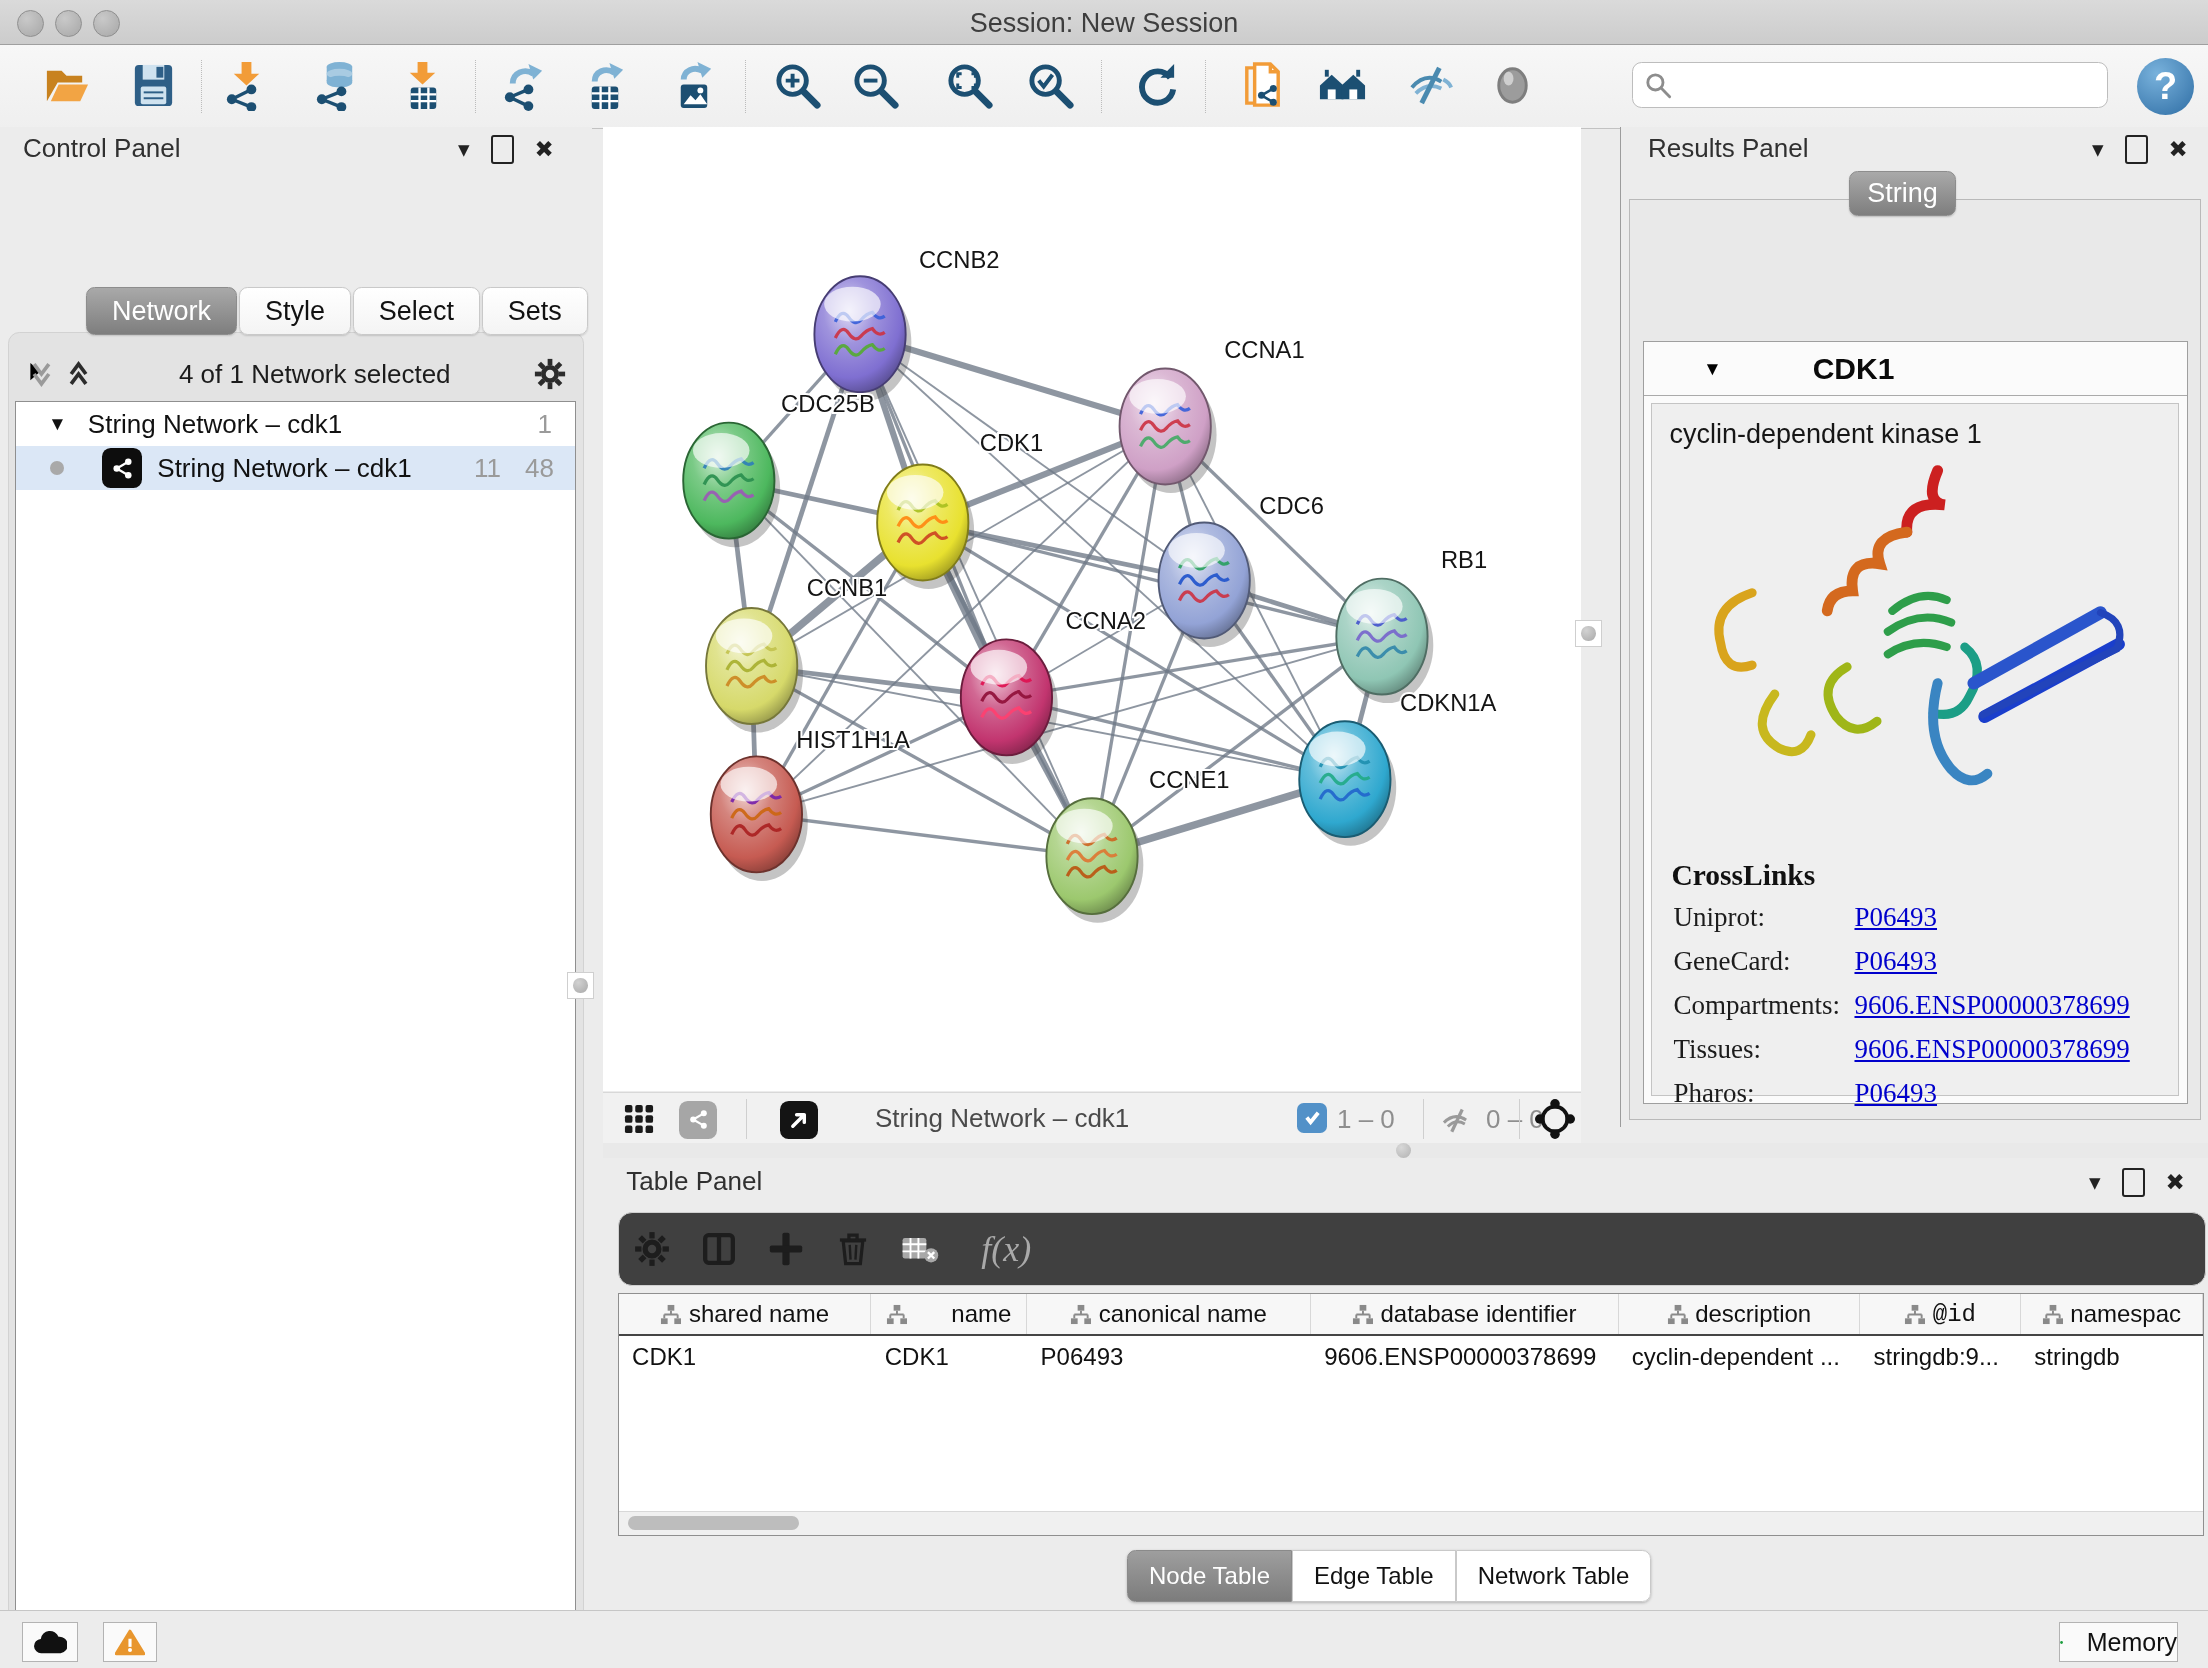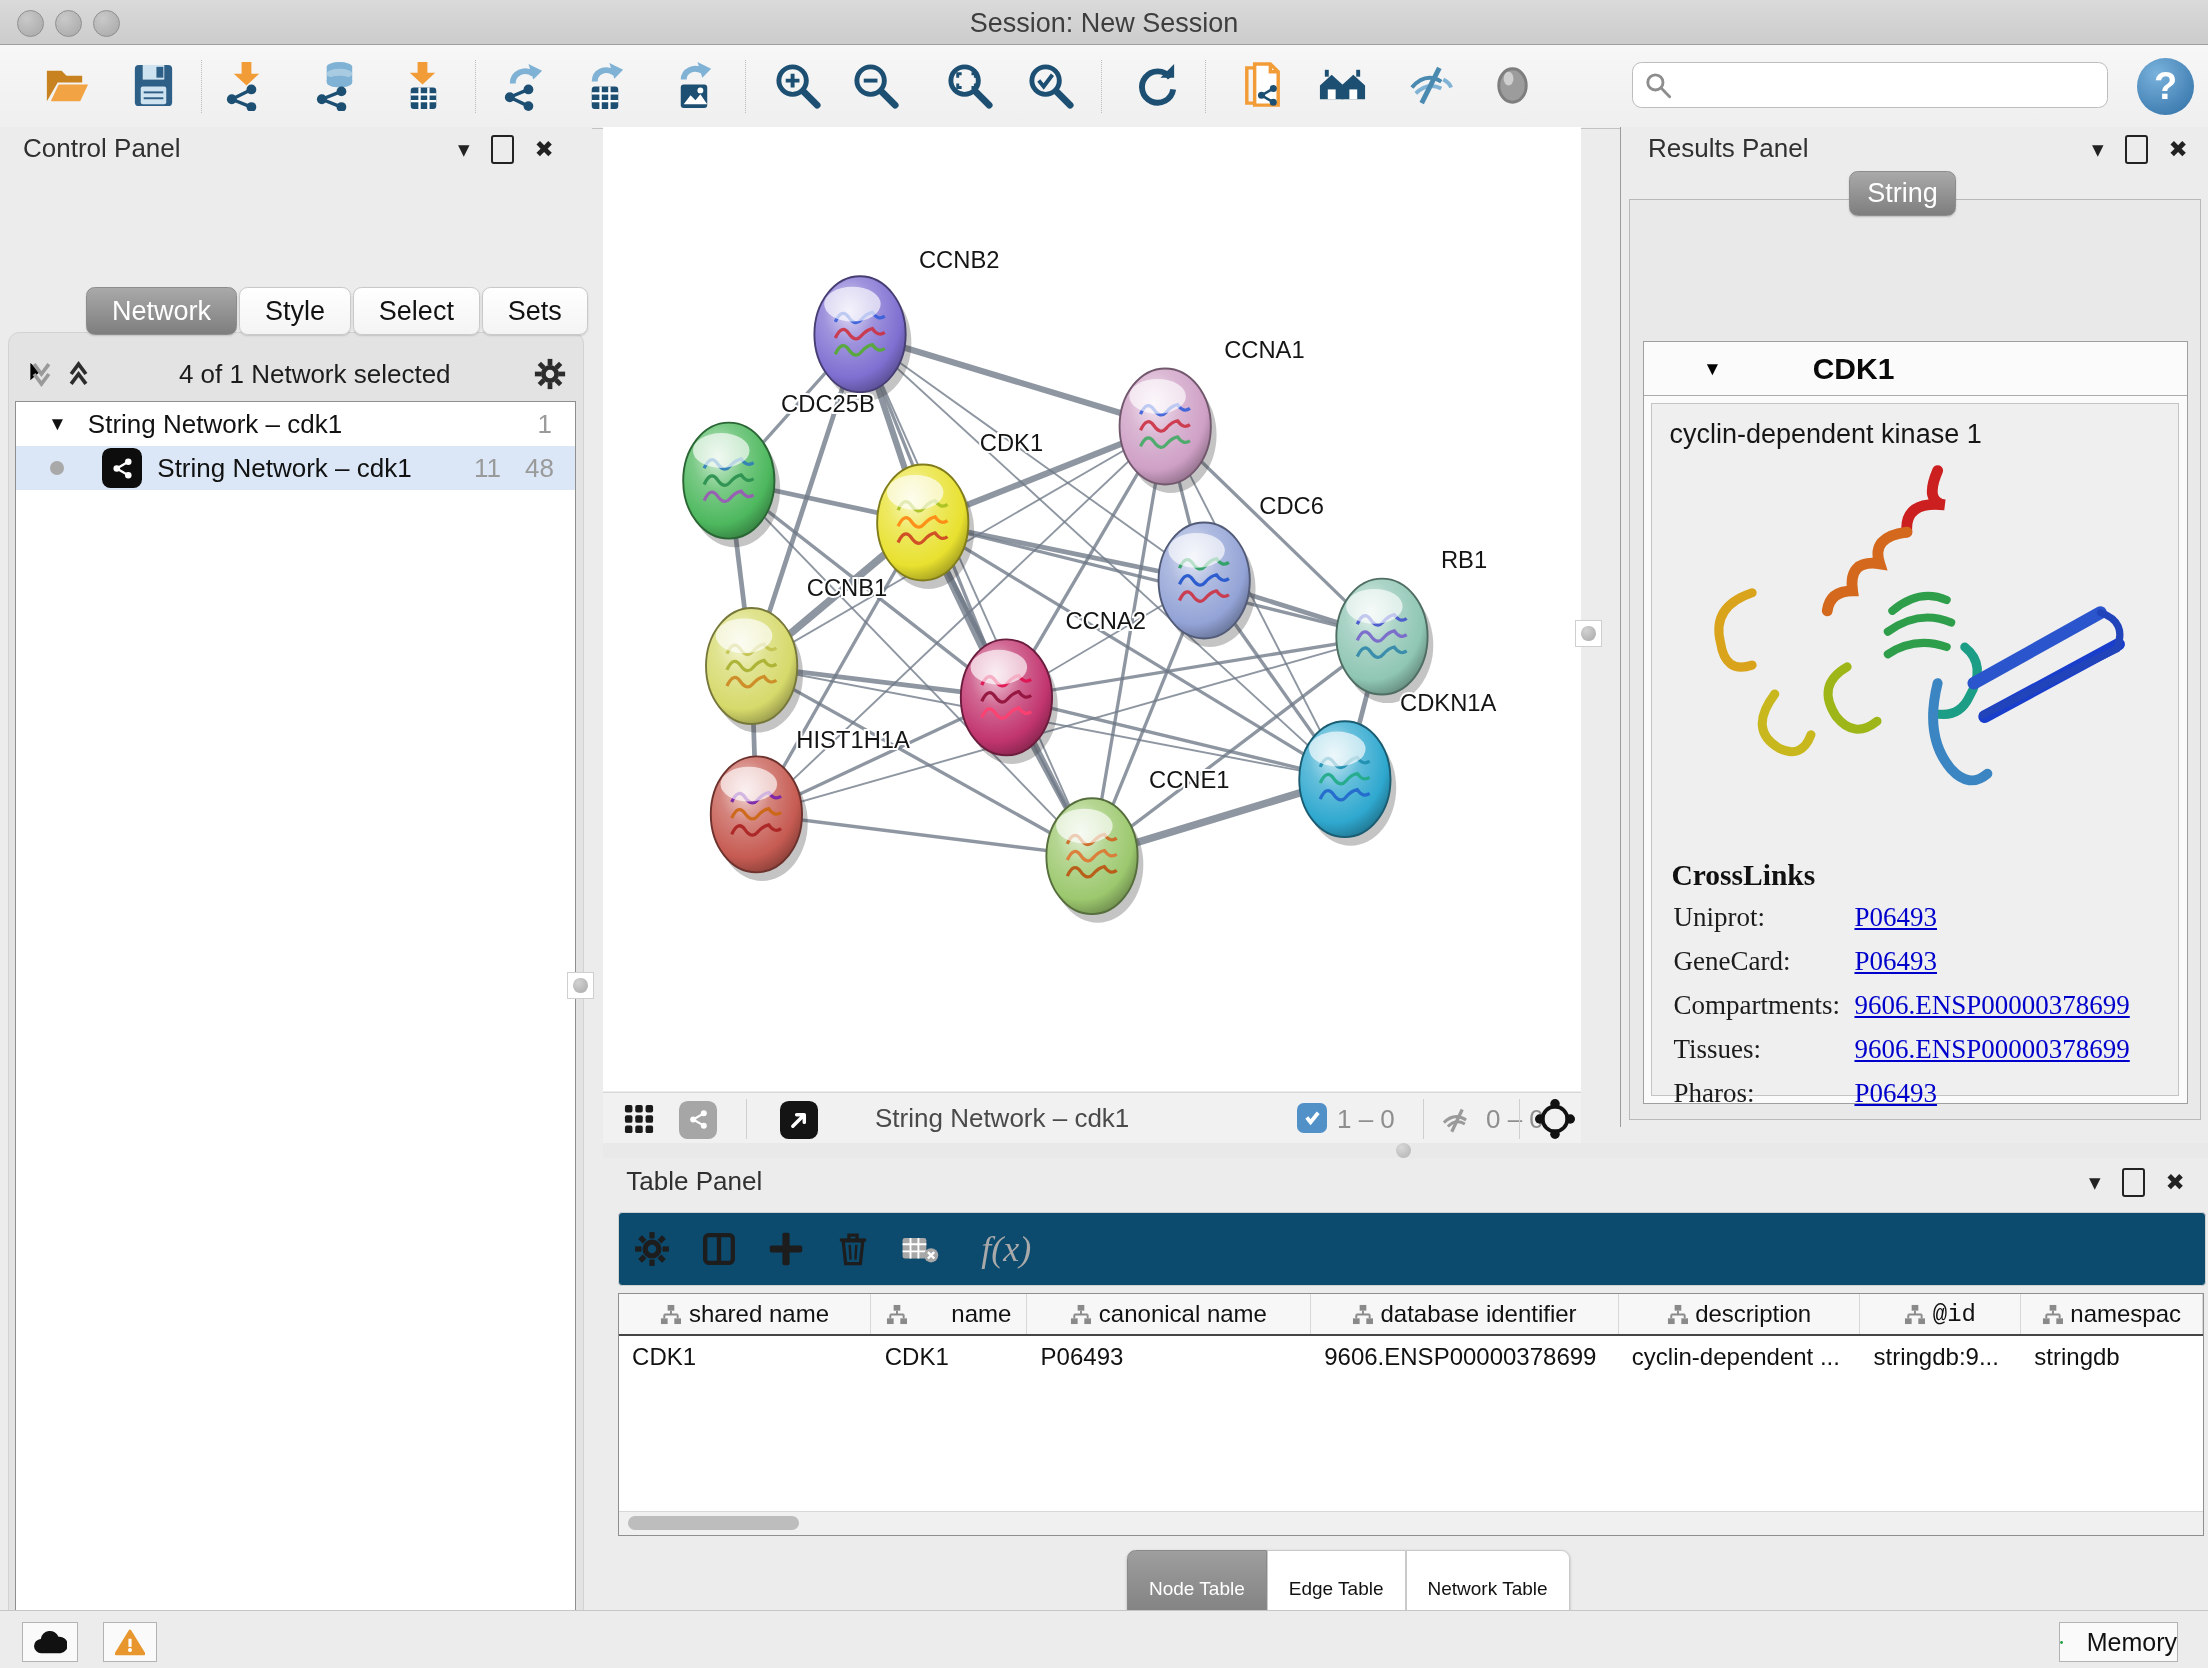--- a/index.html
+++ b/index.html
@@ -55,32 +55,32 @@
   .rp-card-head{position:relative;height:53px;border-bottom:1px solid #aaa;display:flex;align-items:center;}
   .rp-gene{font-size:30px;font-weight:bold;color:#0a0a0a;}
   .rp-content{position:absolute;left:7.6px;top:61px;width:526px;height:691px;border:1px solid #c4c4c4;background:#efefef;}
   .rp-desc{position:absolute;left:17px;top:15px;font-size:27px;color:#161616;}
   .xl-title{font-size:29.5px;font-weight:bold;font-family:"Liberation Serif","DejaVu Serif",serif;color:#111;}
   .xl-row{display:flex;font-family:"Liberation Serif","DejaVu Serif",serif;font-size:27px;height:44px;align-items:center;}
   .xl-label{width:181px;color:#1c1c1c;padding-left:21px;}
   .xl-link{color:#0000cc;text-decoration:underline;}
   
   .table-panel{position:absolute;left:613px;top:1158px;width:1595px;height:447px;background:#ececec;}
-  .tp-toolbar{position:absolute;left:4.8px;top:54px;width:1586px;height:72px;background:#0c4a6e;border:1px solid #d0d0d0;border-radius:4px;display:flex;align-items:center;}
+  .tp-toolbar{position:absolute;left:4.8px;top:54px;width:1586px;height:72px;background:#404040;border:1px solid #d0d0d0;border-radius:14px;display:flex;align-items:center;}
   .tp-ico{width:67px;height:57px;display:flex;align-items:center;justify-content:center;}
   .fx{font-family:"Liberation Serif","DejaVu Serif",serif;font-style:italic;font-size:36px;color:#a9a9a9;}
   .tablebox{position:absolute;left:4.8px;top:135px;width:1586px;height:243px;background:#fff;border:1px solid #8f8f8f;box-sizing:border-box;overflow:hidden;}
   .thead{display:flex;height:42px;background:#f7f7f7;border-bottom:2.9px solid #454545;box-sizing:border-box;}
   .th{display:flex;align-items:center;justify-content:center;gap:7.6px;font-size:24px;color:#111;border-right:1px solid #d8d8d8;box-sizing:border-box;overflow:hidden;white-space:nowrap;}
   .trow{display:flex;height:42px;}
   .td{font-size:24px;color:#111;padding:6.7px 0 0 13.3px;box-sizing:border-box;overflow:hidden;white-space:nowrap;}
   .hscroll{position:absolute;left:0;bottom:0;width:100%;height:23px;background:#f0f0f0;border-top:1px solid #d8d8d8;}
   .hthumb{position:absolute;left:9.5px;top:3.8px;width:171px;height:14.3px;border-radius:7.6px;background:#bdbdbd;}
   .tp-tabs{position:absolute;left:514px;top:392px;display:flex;box-shadow:0 1px 2.9px rgba(0,0,0,.25);border-radius:8.6px;}
-  .tp-tab{height:44px;padding:16px 21px;display:flex;align-items:center;font-size:19px;background:#fff;border:1px solid #c9c9c9;color:#111;}
+  .tp-tab{height:44px;padding:3px 21px;display:flex;align-items:center;font-size:24px;background:#fff;border:1px solid #c9c9c9;color:#111;}
   .tp-tab:first-child{border-radius:8.6px 0 0 8.6px;}
   .tp-tab:last-child{border-radius:0 8.6px 8.6px 0;}
   .tp-tab.active{background:linear-gradient(#9e9e9e,#7c7c7c);color:#fff;border-color:#8a8a8a;}
   
   .statusbar{position:absolute;left:0;top:1610px;width:2208px;height:58px;background:#ececec;border-top:1.9px solid #c6c6c6;}
   .sb-btn{position:absolute;top:11.4px;height:38px;background:#fafafa;border:1.9px solid #b3b3b3;display:flex;align-items:center;justify-content:center;gap:16px;}
   .mem-label{font-size:25px;color:#111;margin-left:7.6px;}
   svg{display:block;}
   .net-label{font-size:25px;fill:#141414;paint-order:stroke;stroke:#ffffff;stroke-width:4px;font-family:"Liberation Sans","DejaVu Sans",sans-serif;}
 </style>

